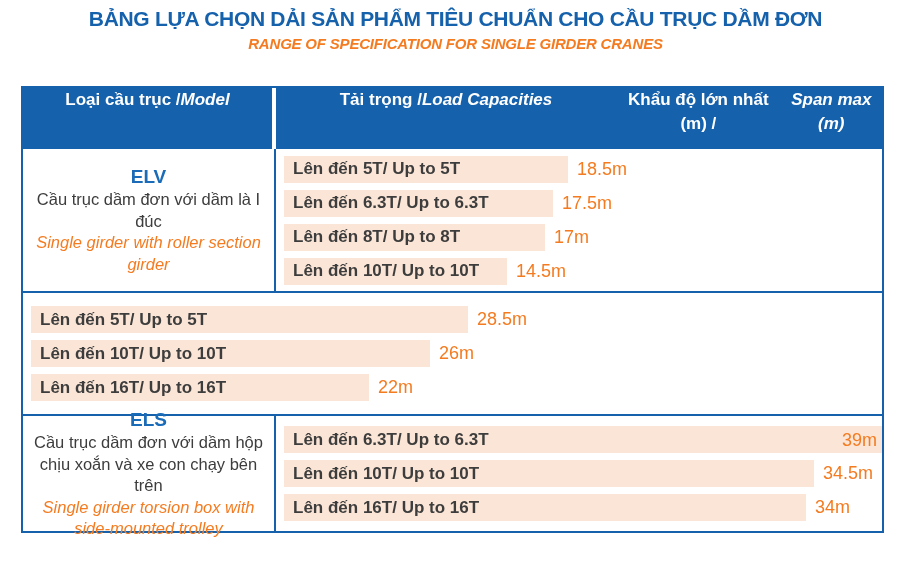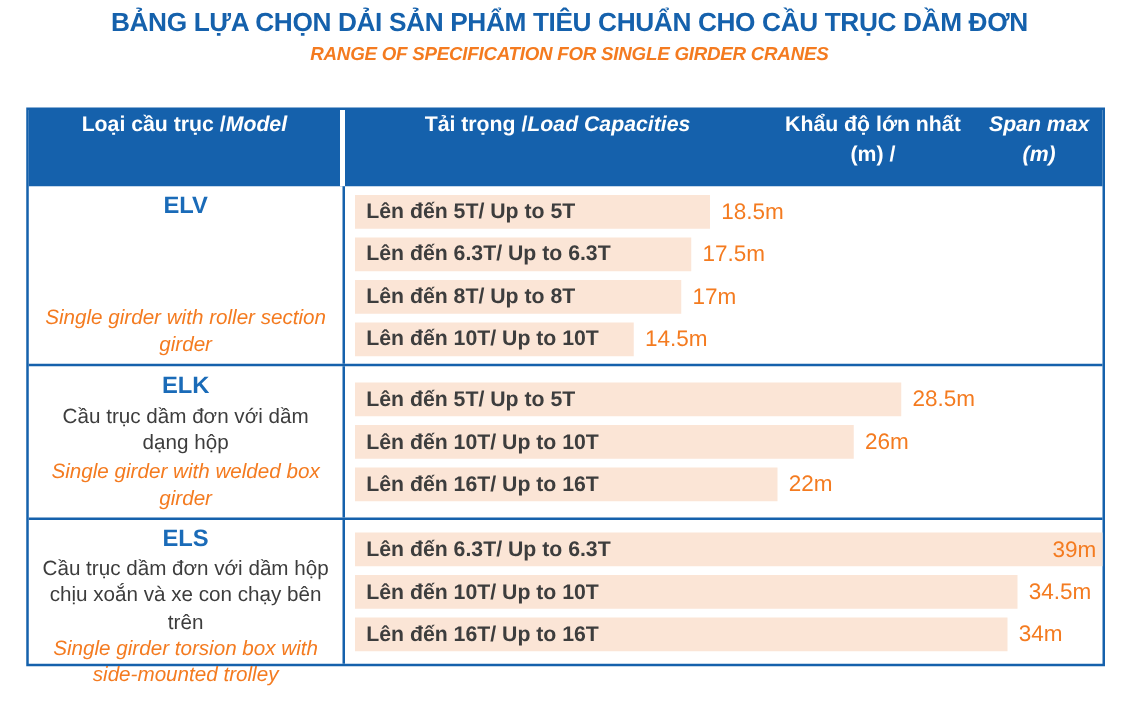--- a/index.html
+++ b/index.html
@@ -70,21 +70,21 @@
   .section + .section { border-top: 2px solid var(--blue); }
   #sections .section:nth-child(1) { height: 142px; }
   #sections .section:nth-child(2) { height: 123px; }
   #sections .section:nth-child(3) { height: 117px; }
 
   .model-cell {
     width: 253px; flex: none;
     border-right: 2px solid var(--blue);
     display: flex;
     flex-direction: column;
-    justify-content: space-between;
+    justify-content: center;
     text-align: center;
     padding: 4px 10px;
     line-height: 1.3;
   }
   .model-code {
     color: var(--code-blue);
     font-size: 19px;
     font-weight: bold;
   }
   .model-desc-vi {
@@ -160,20 +160,21 @@
       </div>
       <div class="th th-span">
         <div class="line1">Khẩu độ lớn nhất (m) /</div>
         <div class="line2">Span max (m)</div>
       </div>
     </div>
     <div id="sections">
   <div class="section">
     <div class="model-cell">
       <div class="model-code">ELV</div>
+      <div class="model-desc-vi">Cầu trục dầm đơn với dầm là I đúc</div>
       <div class="model-desc-en">Single girder with roller section girder</div>
     </div>
     <div class="bars-cell">
   <div class="bar-row">
     <div class="bar" style="width: 284px;">
       <span class="bar-label">Lên đến 5T/ Up to 5T</span>
 
     </div>
     <span class="bar-value outside">18.5m</span>
   </div>
@@ -198,25 +199,20 @@
     <div class="bar" style="width: 223px;">
       <span class="bar-label">Lên đến 10T/ Up to 10T</span>
 
     </div>
     <span class="bar-value outside">14.5m</span>
   </div>
 </div>
   </div>
 
   <div class="section">
-    <div class="model-cell">
-      <div class="model-code">ELK</div>
-      <div class="model-desc-vi">Cầu trục dầm đơn với dầm dạng hộp</div>
-      <div class="model-desc-en">Single girder with welded box girder</div>
-    </div>
     <div class="bars-cell">
   <div class="bar-row">
     <div class="bar" style="width: 437px;">
       <span class="bar-label">Lên đến 5T/ Up to 5T</span>
 
     </div>
     <span class="bar-value outside">28.5m</span>
   </div>
 
   <div class="bar-row">

